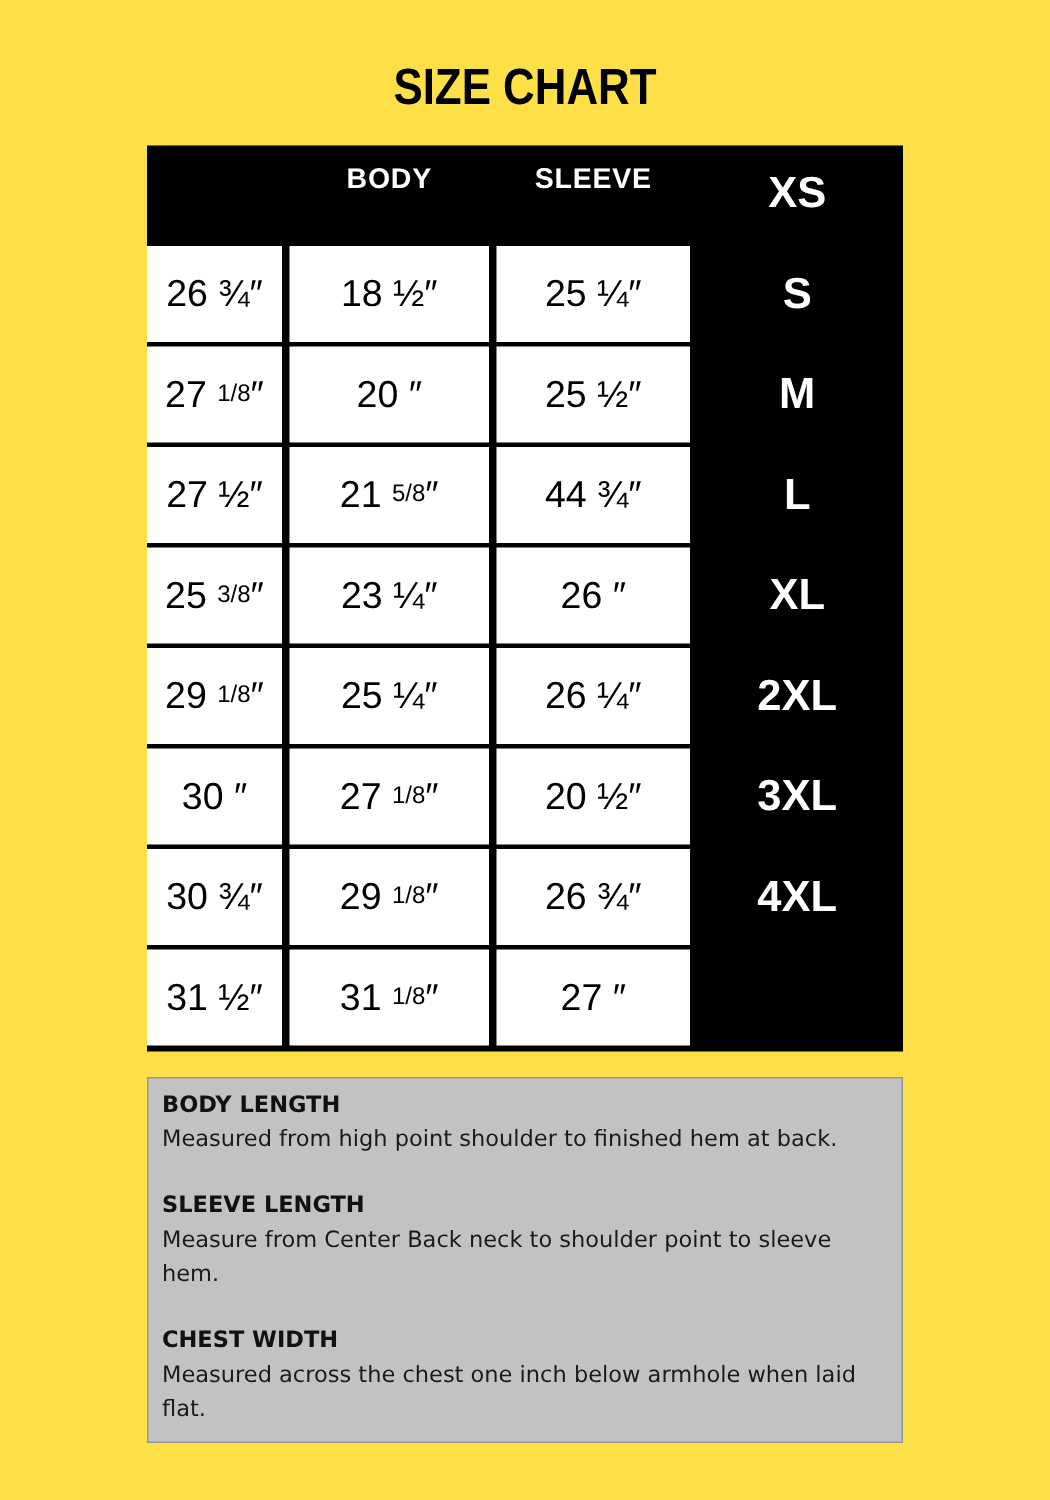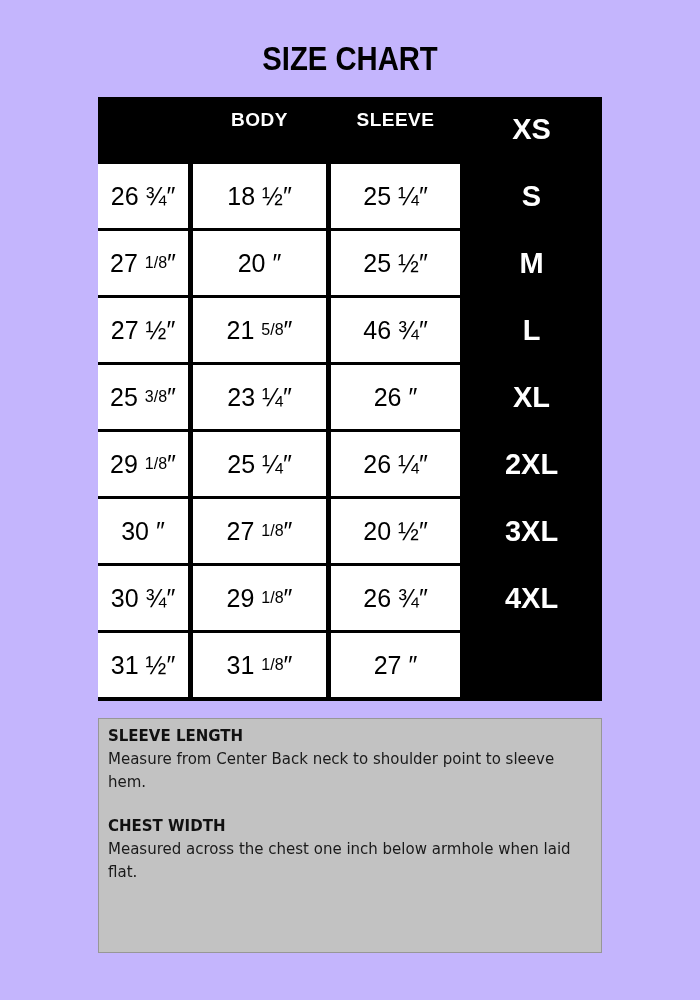--- a/index.html
+++ b/index.html
@@ -6,21 +6,21 @@
     margin: 0;
     padding: 0;
     background: #ffffff;
     font-family: "Liberation Sans", sans-serif;
     color: #000000;
   }
   .page {
     position: relative;
     width: 700px;
     height: 1000px;
-    background: #c4b5fd;
+    background: #fde047;
     overflow: hidden;
   }
   
   .title-wrap {
     position: absolute;
     top: 38px;
     left: 0;
     width: 700px;
     text-align: center;
   }
@@ -132,21 +132,21 @@
     <div class="cell"><span class="v">25 ¼</span><span class="v small"></span><span class="v">″</span></div>
 
     <div class="row-label">S</div>
     <div class="cell"><span class="v">27 </span><span class="v small">1/8</span><span class="v">″</span></div>
     <div class="cell"><span class="v">20 </span><span class="v small"></span><span class="v">″</span></div>
     <div class="cell"><span class="v">25 ½</span><span class="v small"></span><span class="v">″</span></div>
 
     <div class="row-label">M</div>
     <div class="cell"><span class="v">27 ½</span><span class="v small"></span><span class="v">″</span></div>
     <div class="cell"><span class="v">21 </span><span class="v small">5/8</span><span class="v">″</span></div>
-    <div class="cell"><span class="v">46 ¾</span><span class="v small"></span><span class="v">″</span></div>
+    <div class="cell"><span class="v">44 ¾</span><span class="v small"></span><span class="v">″</span></div>
 
     <div class="row-label">L</div>
     <div class="cell"><span class="v">25 </span><span class="v small">3/8</span><span class="v">″</span></div>
     <div class="cell"><span class="v">23 ¼</span><span class="v small"></span><span class="v">″</span></div>
     <div class="cell"><span class="v">26 </span><span class="v small"></span><span class="v">″</span></div>
 
     <div class="row-label">XL</div>
     <div class="cell"><span class="v">29 </span><span class="v small">1/8</span><span class="v">″</span></div>
     <div class="cell"><span class="v">25 ¼</span><span class="v small"></span><span class="v">″</span></div>
     <div class="cell"><span class="v">26 ¼</span><span class="v small"></span><span class="v">″</span></div>
@@ -162,20 +162,24 @@
     <div class="cell"><span class="v">26 ¾</span><span class="v small"></span><span class="v">″</span></div>
 
     <div class="row-label">4XL</div>
     <div class="cell"><span class="v">31 ½</span><span class="v small"></span><span class="v">″</span></div>
     <div class="cell"><span class="v">31 </span><span class="v small">1/8</span><span class="v">″</span></div>
     <div class="cell"><span class="v">27 </span><span class="v small"></span><span class="v">″</span></div>
   </div>
 
   <div class="notes">
     <div class="note-section">
+      <div class="note-heading">BODY LENGTH</div>
+      <div class="note-text">Measured from high point shoulder to finished hem at back.</div>
+    </div>
+    <div class="note-section">
       <div class="note-heading">SLEEVE LENGTH</div>
       <div class="note-text">Measure from Center Back neck to shoulder point to sleeve hem.</div>
     </div>
     <div class="note-section">
       <div class="note-heading">CHEST WIDTH</div>
       <div class="note-text">Measured across the chest one inch below armhole when laid flat.</div>
     </div>
   </div>
 
 </div>

